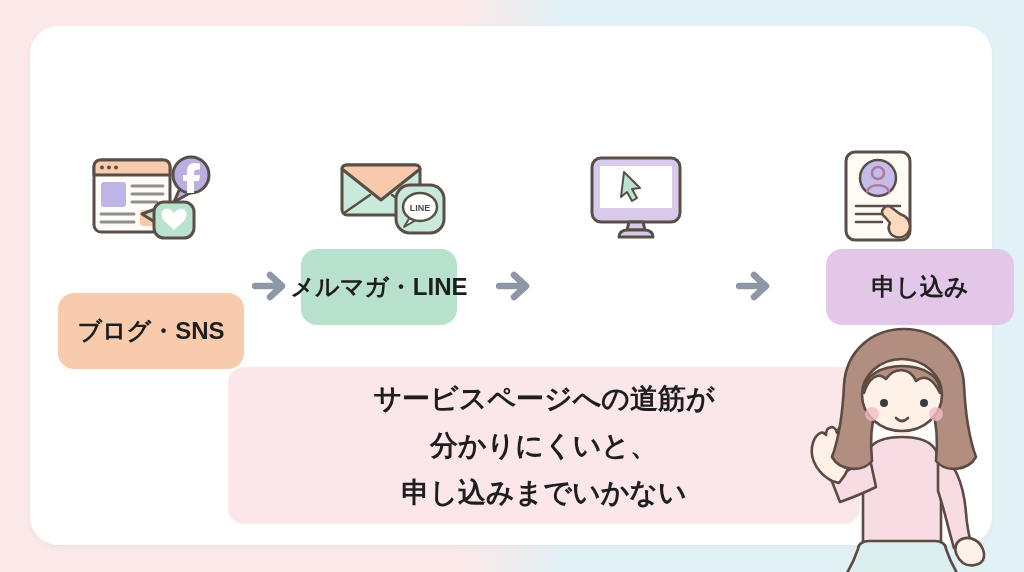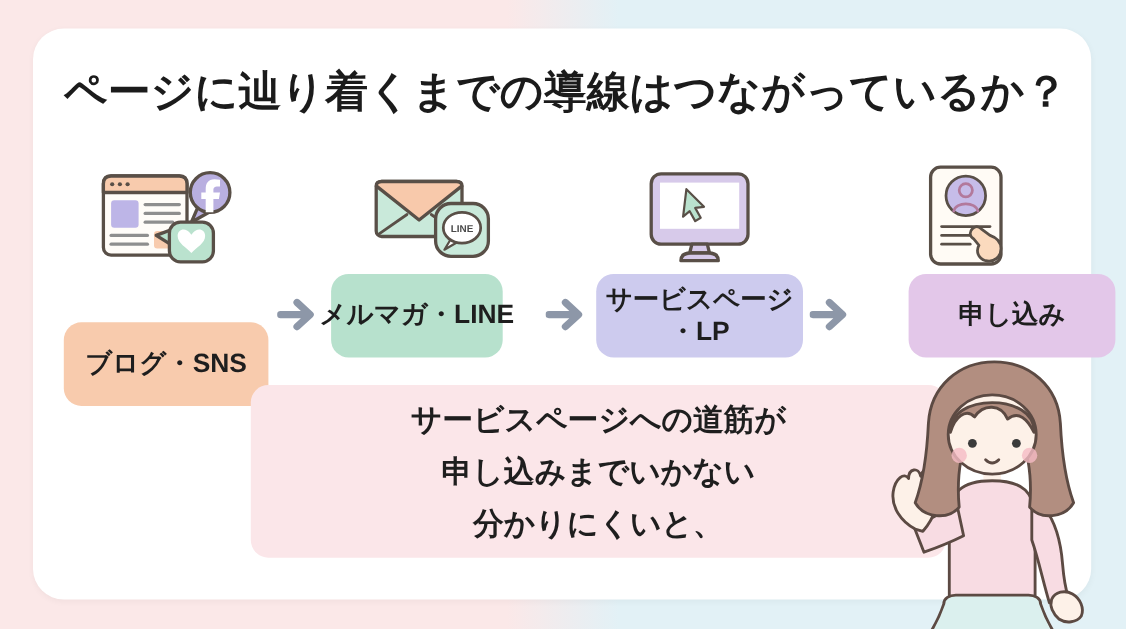--- a/index.html
+++ b/index.html
@@ -30,37 +30,36 @@
   .flow-box .box-line{
     font-size:24px; font-weight:800; color:#1E1E1E; line-height:1.22; white-space:nowrap;
   }
   .box-1{ left:58px;  width:186px; background:#F8CBAD;margin-top:44px; }
   .box-2{ left:301px; width:156px; background:#B7E1CD; }
   .box-3{ left:542px; width:188px; background:#CDCBEE; }
   .box-4{ left:826px; width:188px; background:#E3C7E9; }
   .arrow{ position:absolute; top:270px; z-index:2; }
   .arrow-1{ left:252px; } .arrow-2{ left:496px; } .arrow-3{ left:736px; }
   .note{
-    position:absolute; left:228px; top:350px; width:632px; height:157px;
+    position:absolute; left:228px; top:367px; width:632px; height:157px;
     background:#FBE6E9; border-radius:16px; z-index:2;
     display:flex; flex-direction:column; align-items:center; justify-content:center;
   }
   .note .note-line{
     font-size:28px; font-weight:800; color:#1E1E1E; line-height:1.68; white-space:nowrap;
   }
   .character{ position:absolute; left:788px; top:323px; z-index:5; }
 </style>
 </head>
 <body>
 
 <div class="stage">
 
   <div class="card"></div>
 
-  <div class="title">ページに辿り着くまでの導線はつながっているか？</div>
 
   <svg class="icon" style="left:90px; top:150px;" width="126" height="92" viewBox="0 0 126 92">
     <g stroke-linecap="round" stroke-linejoin="round">
       <rect x="4" y="10" width="76" height="72" rx="7" fill="#FFFCF8" stroke="#594F47" stroke-width="3"></rect>
       <path d="M4,17 Q4,10 11,10 H73 Q80,10 80,17 V25 H4 Z" fill="#F8CBAD" stroke="#594F47" stroke-width="3"></path>
       <circle cx="12" cy="17.5" r="1.9" fill="#594F47"></circle>
         <circle cx="19" cy="17.5" r="1.9" fill="#594F47"></circle>
         <circle cx="26" cy="17.5" r="1.9" fill="#594F47"></circle>
       <rect x="11" y="32" width="25" height="25" rx="3" fill="#BDB5E7"></rect>
       <g stroke="#8E8E8E" stroke-width="3">
@@ -128,43 +127,39 @@
   </svg>
 
   <div class="flow-box box-1">
     <div class="box-line">ブログ・SNS</div>
     <div class="box-line"></div>
   </div>
   <div class="flow-box box-2">
     <div class="box-line">メルマガ・LINE</div>
     <div class="box-line"></div>
   </div>
-  <div class="flow-box box-3">
-    <div class="box-line">サービスページ</div>
-    <div class="box-line">・LP</div>
-  </div>
   <div class="flow-box box-4">
     <div class="box-line">申し込み</div>
     <div class="box-line"></div>
   </div>
 
   <svg class="arrow arrow-1" width="40" height="32" viewBox="0 0 40 32">
     <path d="M3,16 H28 M18,5 L30,16 L18,27" fill="none" stroke="#8D97A8" stroke-width="6.5" stroke-linecap="round" stroke-linejoin="round"></path>
   </svg>
   <svg class="arrow arrow-2" width="40" height="32" viewBox="0 0 40 32">
     <path d="M3,16 H28 M18,5 L30,16 L18,27" fill="none" stroke="#8D97A8" stroke-width="6.5" stroke-linecap="round" stroke-linejoin="round"></path>
   </svg>
   <svg class="arrow arrow-3" width="40" height="32" viewBox="0 0 40 32">
     <path d="M3,16 H28 M18,5 L30,16 L18,27" fill="none" stroke="#8D97A8" stroke-width="6.5" stroke-linecap="round" stroke-linejoin="round"></path>
   </svg>
 
   <div class="note">
     <div class="note-line">サービスページへの道筋が</div>
+    <div class="note-line">分かりにくいと、</div>
     <div class="note-line">申し込みまでいかない</div>
-    <div class="note-line">分かりにくいと、</div>
   </div>
 
   <svg class="character" width="212" height="249" viewBox="0 0 212 249">
     <g stroke="#5C4A43" stroke-width="2.6" stroke-linecap="round" stroke-linejoin="round">
 
       <rect x="106" y="100" width="16" height="18" fill="#FDF1E8" stroke="none"></rect>
 
       <path d="M75,152 C75,124 86,114 114,114 C142,114 153,124 153,152 L153,228 L75,228 Z" fill="#F8DCE3"></path>
 
       <path d="M82,136 C66,144 52,152 43,156 L52,179 C66,174 78,169 88,164 Z" fill="#F8DCE3"></path>

